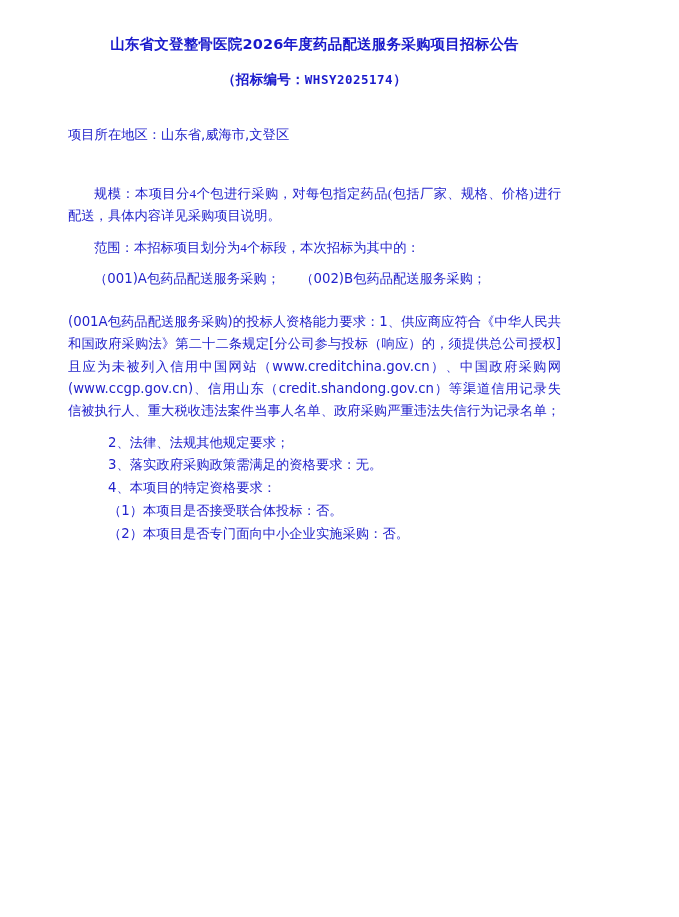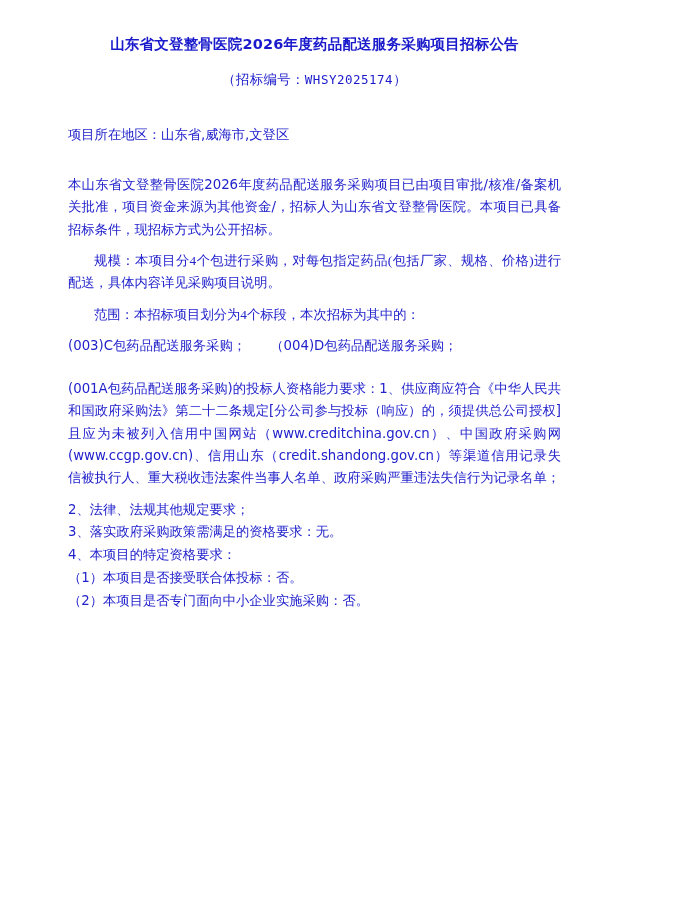--- a/index.html
+++ b/index.html
@@ -30,20 +30,21 @@
     letter-spacing: 0.2px;
     margin-top: 8px;
   }
   .doc-subtitle {
     text-align: center;
     font-size: 13.5px;
     color: #1a1acc;
     line-height: 1.5;
     margin-top: 13px;
     letter-spacing: 0.3px;
+    font-weight: bold;
   }
   .doc-subtitle .code {
     font-family: "DejaVu Sans Mono", "Liberation Mono", monospace;
     font-size: 12.5px;
     letter-spacing: 0.5px;
   }
   .line {
     font-size: 13.3px;
     line-height: 1.62;
     color: #2222cc;
@@ -77,20 +78,21 @@
     line-height: 1.72;
     color: #2222cc;
   }
   .pkg-row .pkg-indent {
     padding-left: 26px;
   }
   .listline {
     font-size: 13.3px;
     line-height: 1.72;
     color: #2222cc;
+    margin-left: 40px;
   }
 </style>
 </head>
 <body>
 
 <div class="page">
 
   <div class="doc-title">山东省文登整骨医院2026年度药品配送服务采购项目招标公告</div>
 
   <div class="doc-subtitle">
@@ -99,36 +101,35 @@
 
   <div class="spacer-lg"></div>
   <div class="spacer-md"></div>
 
   <div class="line">项目所在地区：山东省,威海市,文登区</div>
 
 
   <div class="spacer-lg"></div>
   <div class="spacer-sm"></div>
 
-  <div class="para">本山东省文登整骨医院2026年度药品配送服务采购项目已由项目审批/核准/备案机关批准，项目资金来源为其他资金/，招标人为山东省文登整骨医院。本项目已具备招标条件，现招标方式为公开招标。</div>
 
 
   <div class="spacer-sm"></div>
 
   <div class="para indent-para">规模：本项目分4个包进行采购，对每包指定药品(包括厂家、规格、价格)进行配送，具体内容详见采购项目说明。</div>
 
   <div class="spacer-sm"></div>
 
   <div class="para indent-para">范围：本招标项目划分为4个标段，本次招标为其中的：</div>
 
   <div class="spacer-sm"></div>
 
   <div class="pkg-row">
-    <span>(003)C包药品配送服务采购；</span>
-    <span style="padding-left:20px;">（004)D包药品配送服务采购；</span>
+    <span class="pkg-indent">（001)A包药品配送服务采购；</span>
+    <span style="padding-left:16px;">（002)B包药品配送服务采购；</span>
   </div>
 
 
   <div class="spacer-lg"></div>
 
   <div class="para">(001A包药品配送服务采购)的投标人资格能力要求：1、供应商应符合《中华人民共和国政府采购法》第二十二条规定[分公司参与投标（响应）的，须提供总公司授权]且应为未被列入信用中国网站（www.creditchina.gov.cn）、中国政府采购网(www.ccgp.gov.cn)、信用山东（credit.shandong.gov.cn）等渠道信用记录失信被执行人、重大税收违法案件当事人名单、政府采购严重违法失信行为记录名单；</div>
 
   <div class="spacer-sm"></div>
 
   <div class="listline">2、法律、法规其他规定要求；</div>

